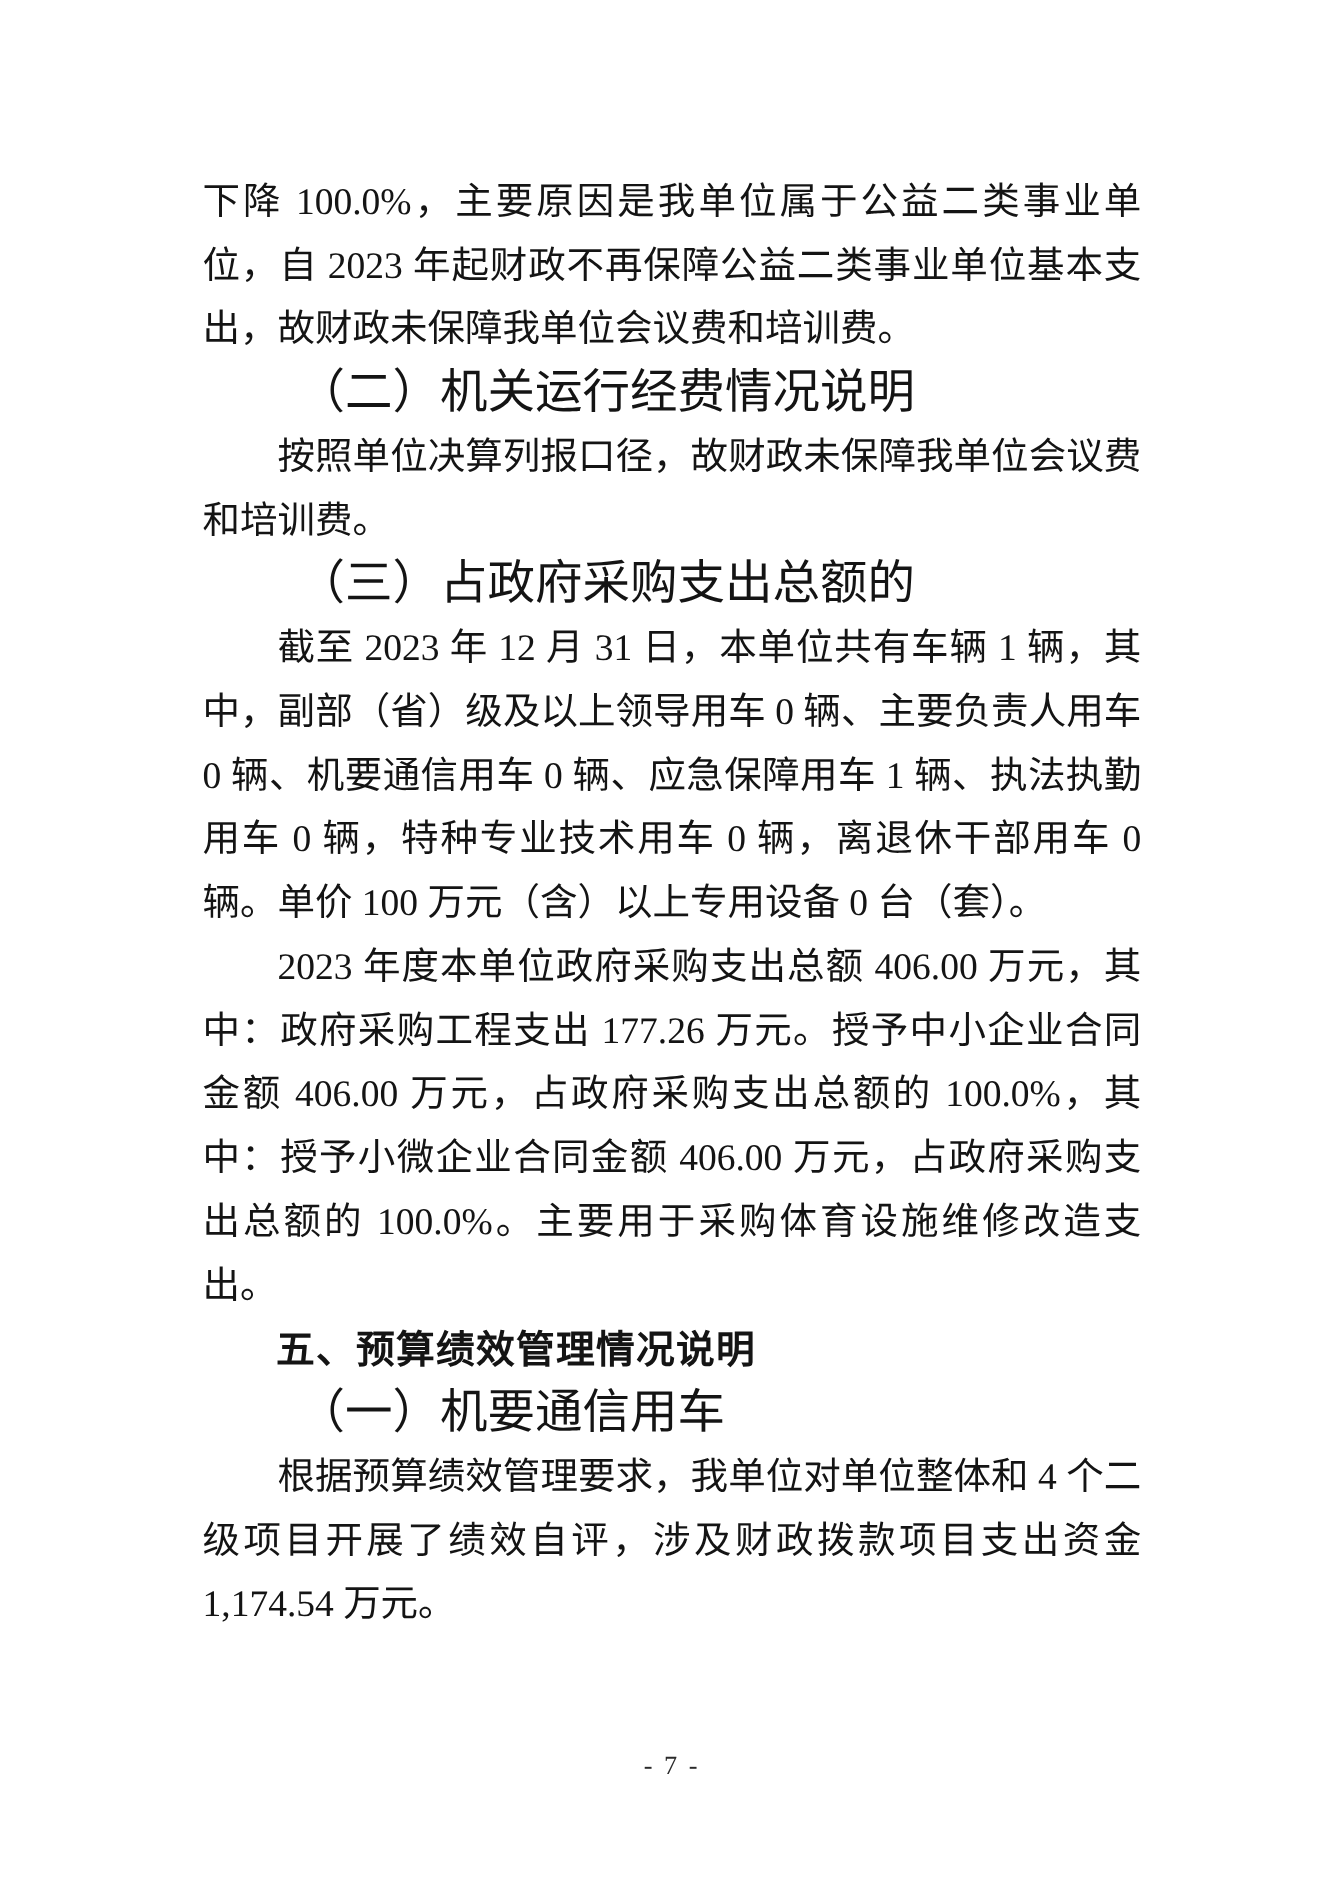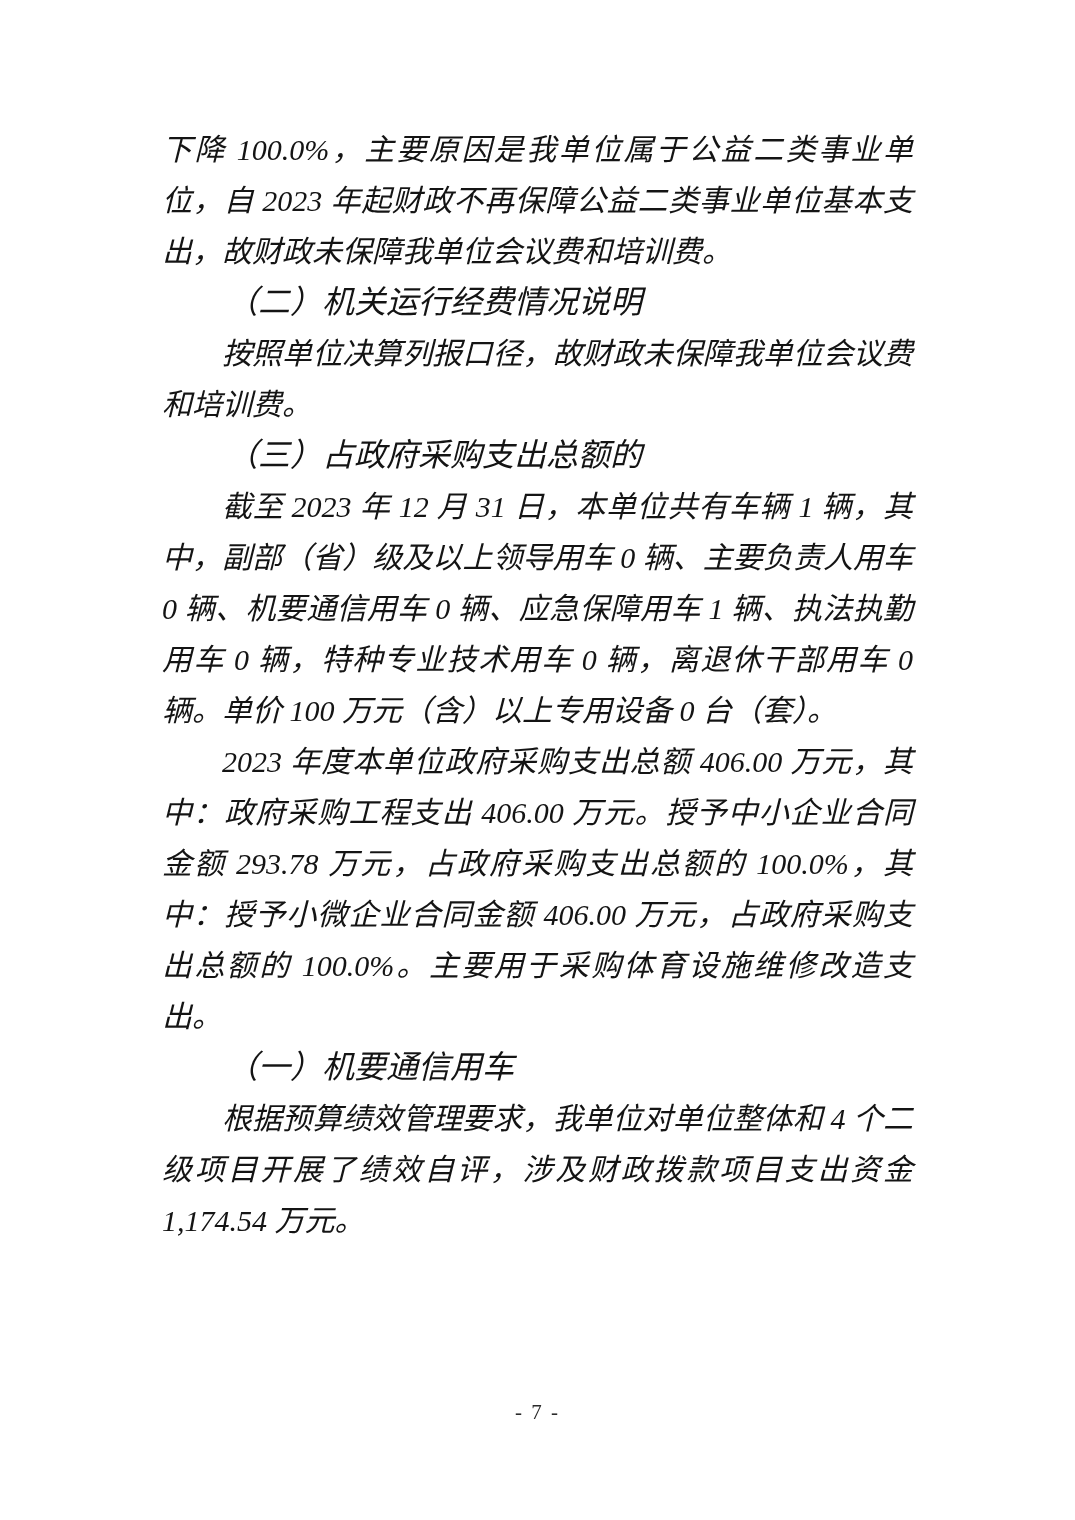--- a/index.html
+++ b/index.html
@@ -12,37 +12,36 @@
     width: 1075px;
     height: 1520px;
     background: #ffffff;
     overflow: hidden;
     font-family: "Liberation Serif", "DejaVu Serif", serif;
     color: #141414;
   }
   .content {
     position: absolute;
     left: 162px;
-    top: 124px;
+    top: 136px;
     width: 751px;
     font-size: 30px;
     line-height: 51px;
     text-align: justify;
-    font-style: italic;
   }
   .para {
     margin: 0;
     text-indent: 2em;
   }
   .para.continuation {
     text-indent: 0;
   }
   .sub-heading {
     margin: 0;
-    font-size: 32px;
+    font-size: 38px;
     font-weight: 400;
     text-indent: 2em;
     line-height: 51px;
     text-align: left;
   }
   .chapter-heading {
     margin: 0;
     font-family: "Liberation Sans", "DejaVu Sans", sans-serif;
     font-size: 31px;
     font-weight: 700;
@@ -73,22 +72,23 @@
 
     <h3 class="sub-heading">（二）机关运行经费情况说明</h3>
 
     <p class="para">按照单位决算列报口径，故财政未保障我单位会议费和培训费。</p>
 
     <h3 class="sub-heading">（三）占政府采购支出总额的</h3>
 
     <p class="para">截至 2023 年 12 月 31 日，本单位共有车辆 1 辆，其中，副部（省）级及以上领导用车 0 辆、主要负责人用车 0 辆、机要通信用车 0 辆、应急保障用车 1 辆、执法执勤用车 0 辆，特种专业技术用车 0 辆，离退休干部用车 0 辆。单价 100 万元（含）以上专用设备 0 台（套）。</p>
 
 
-    <p class="para">2023 年度本单位政府采购支出总额 406.00 万元，其中：政府采购工程支出 406.00 万元。授予中小企业合同金额 293.78 万元，占政府采购支出总额的 100.0%，其中：授予小微企业合同金额 406.00 万元，占政府采购支出总额的 100.0%。主要用于采购体育设施维修改造支出。</p>
+    <p class="para">2023 年度本单位政府采购支出总额 406.00 万元，其中：政府采购工程支出 177.26 万元。授予中小企业合同金额 406.00 万元，占政府采购支出总额的 100.0%，其中：授予小微企业合同金额 406.00 万元，占政府采购支出总额的 100.0%。主要用于采购体育设施维修改造支出。</p>
 
+    <h2 class="chapter-heading">五、预算绩效管理情况说明</h2>
 
     <h3 class="sub-heading">（一）机要通信用车</h3>
 
     <p class="para">根据预算绩效管理要求，我单位对单位整体和 4 个二级项目开展了绩效自评，涉及财政拨款项目支出资金 1,174.54 万元。</p>
 
   </div>
 
   <div class="page-footer">- 7 -</div>
 
 </div>

